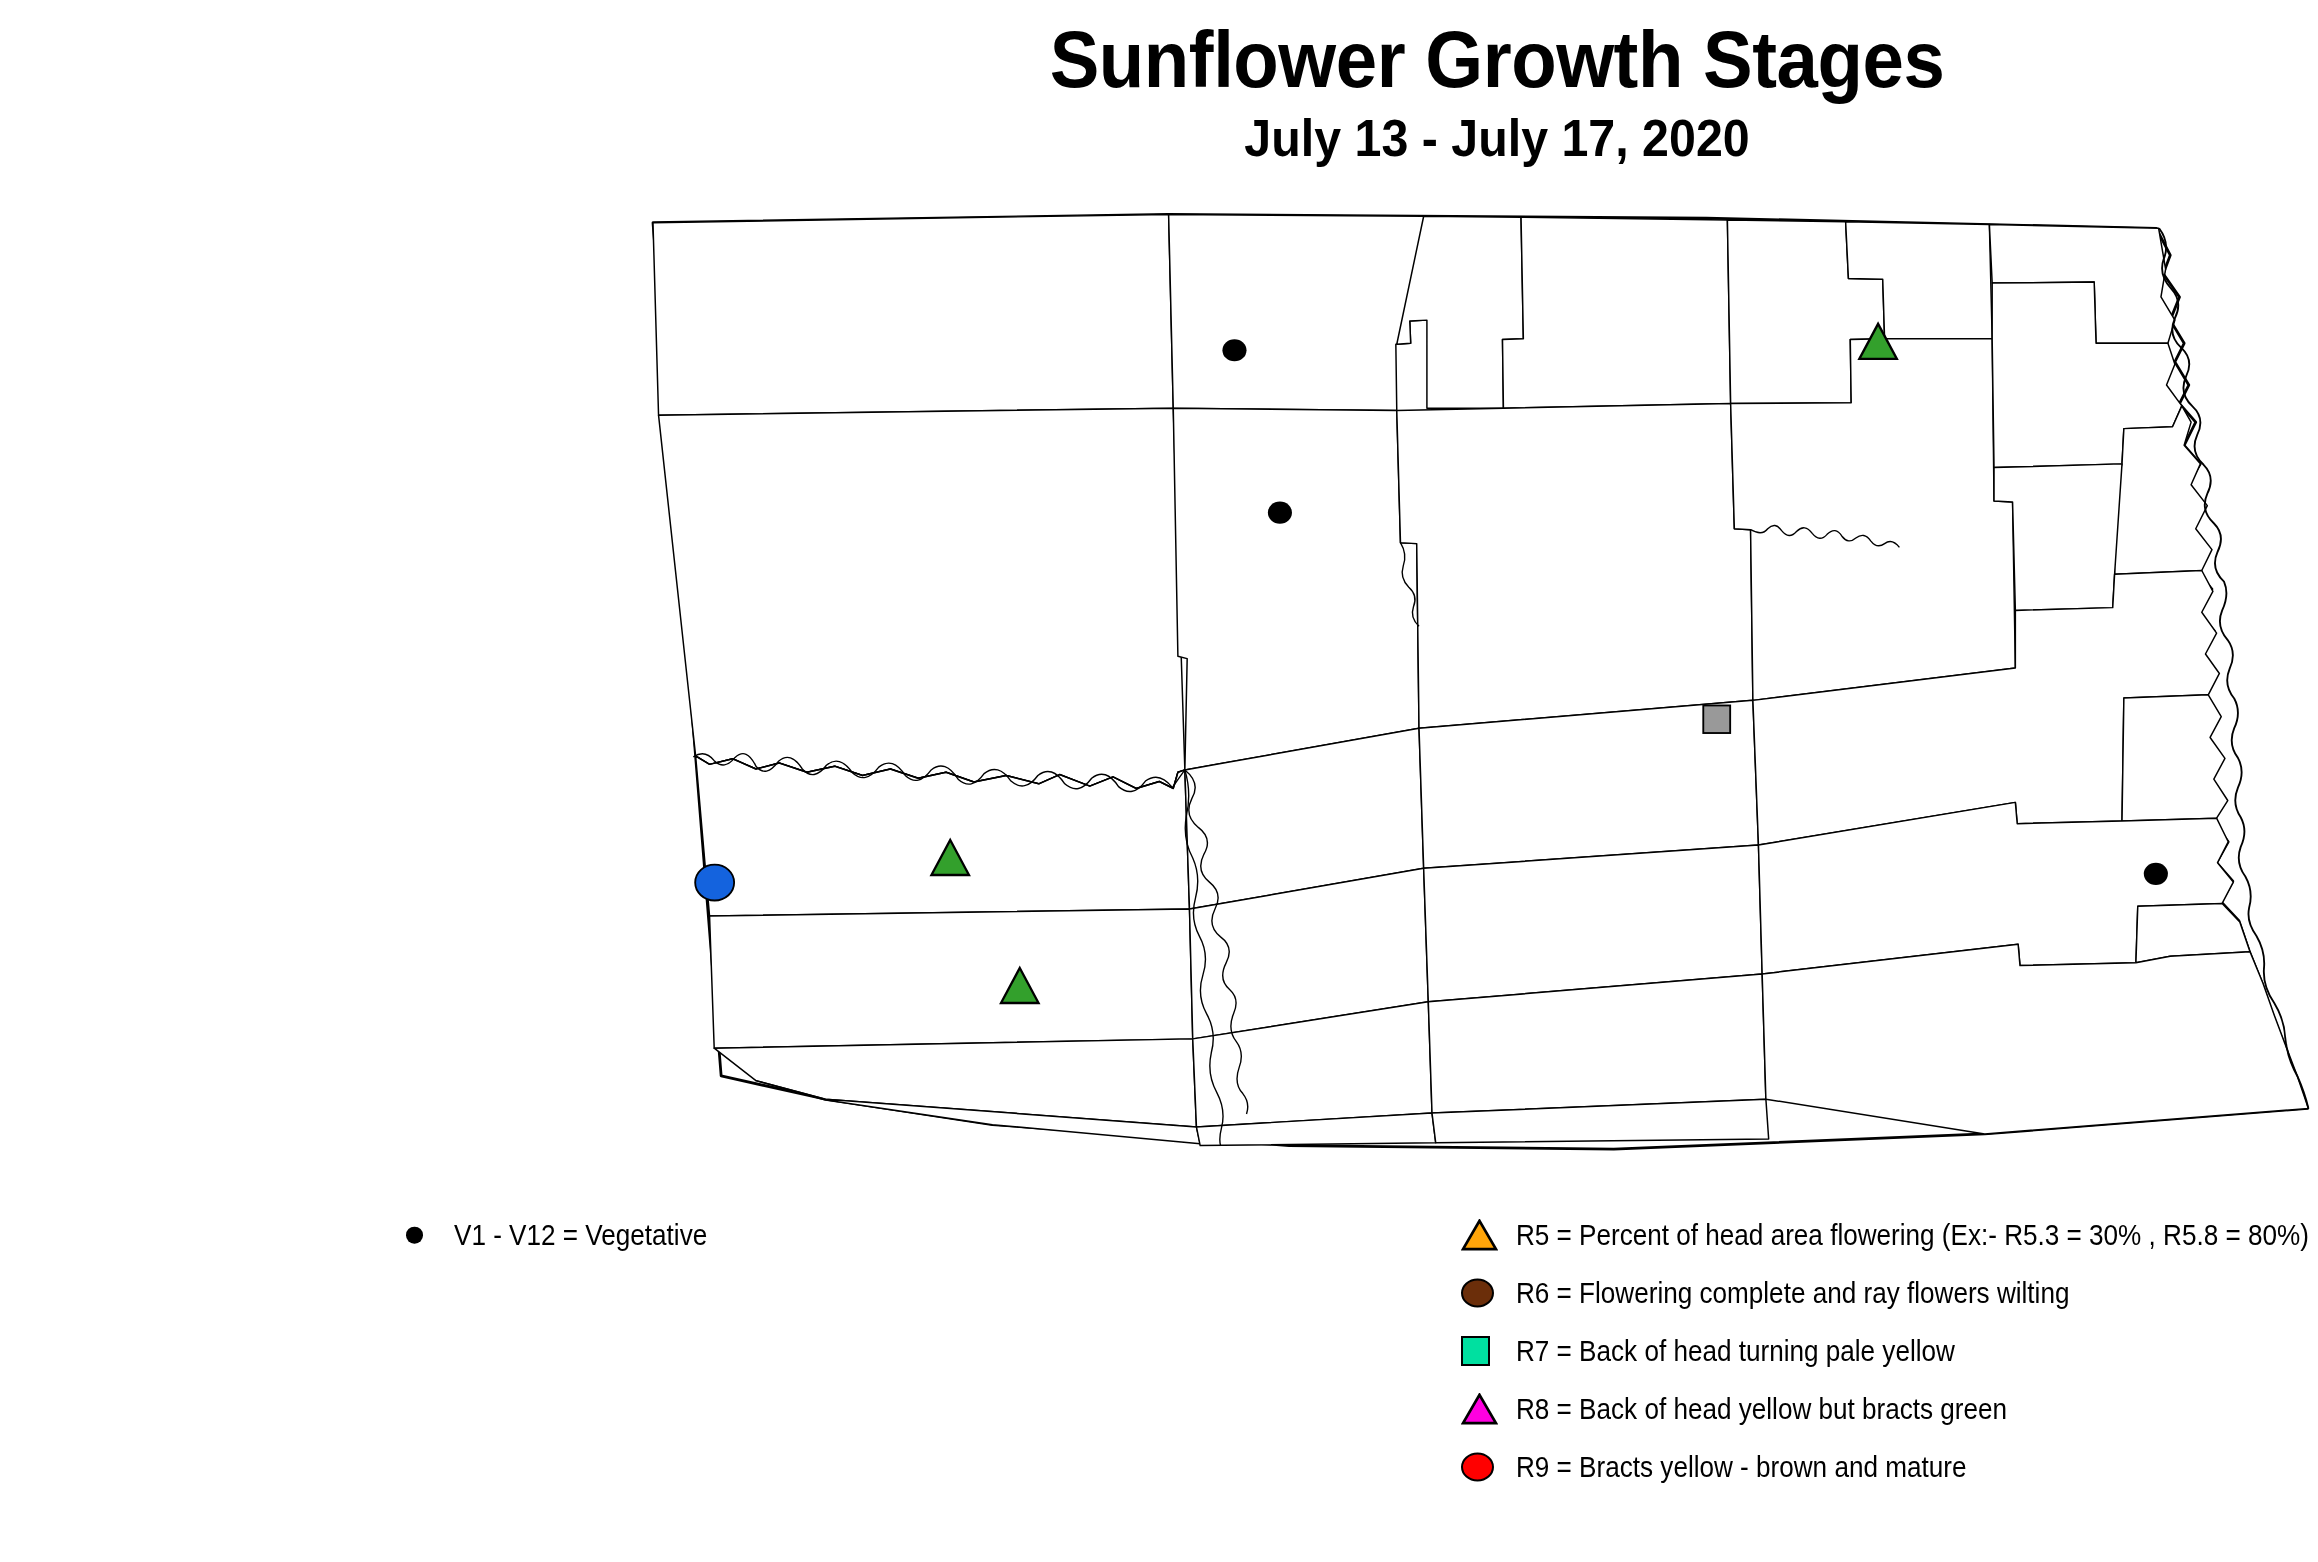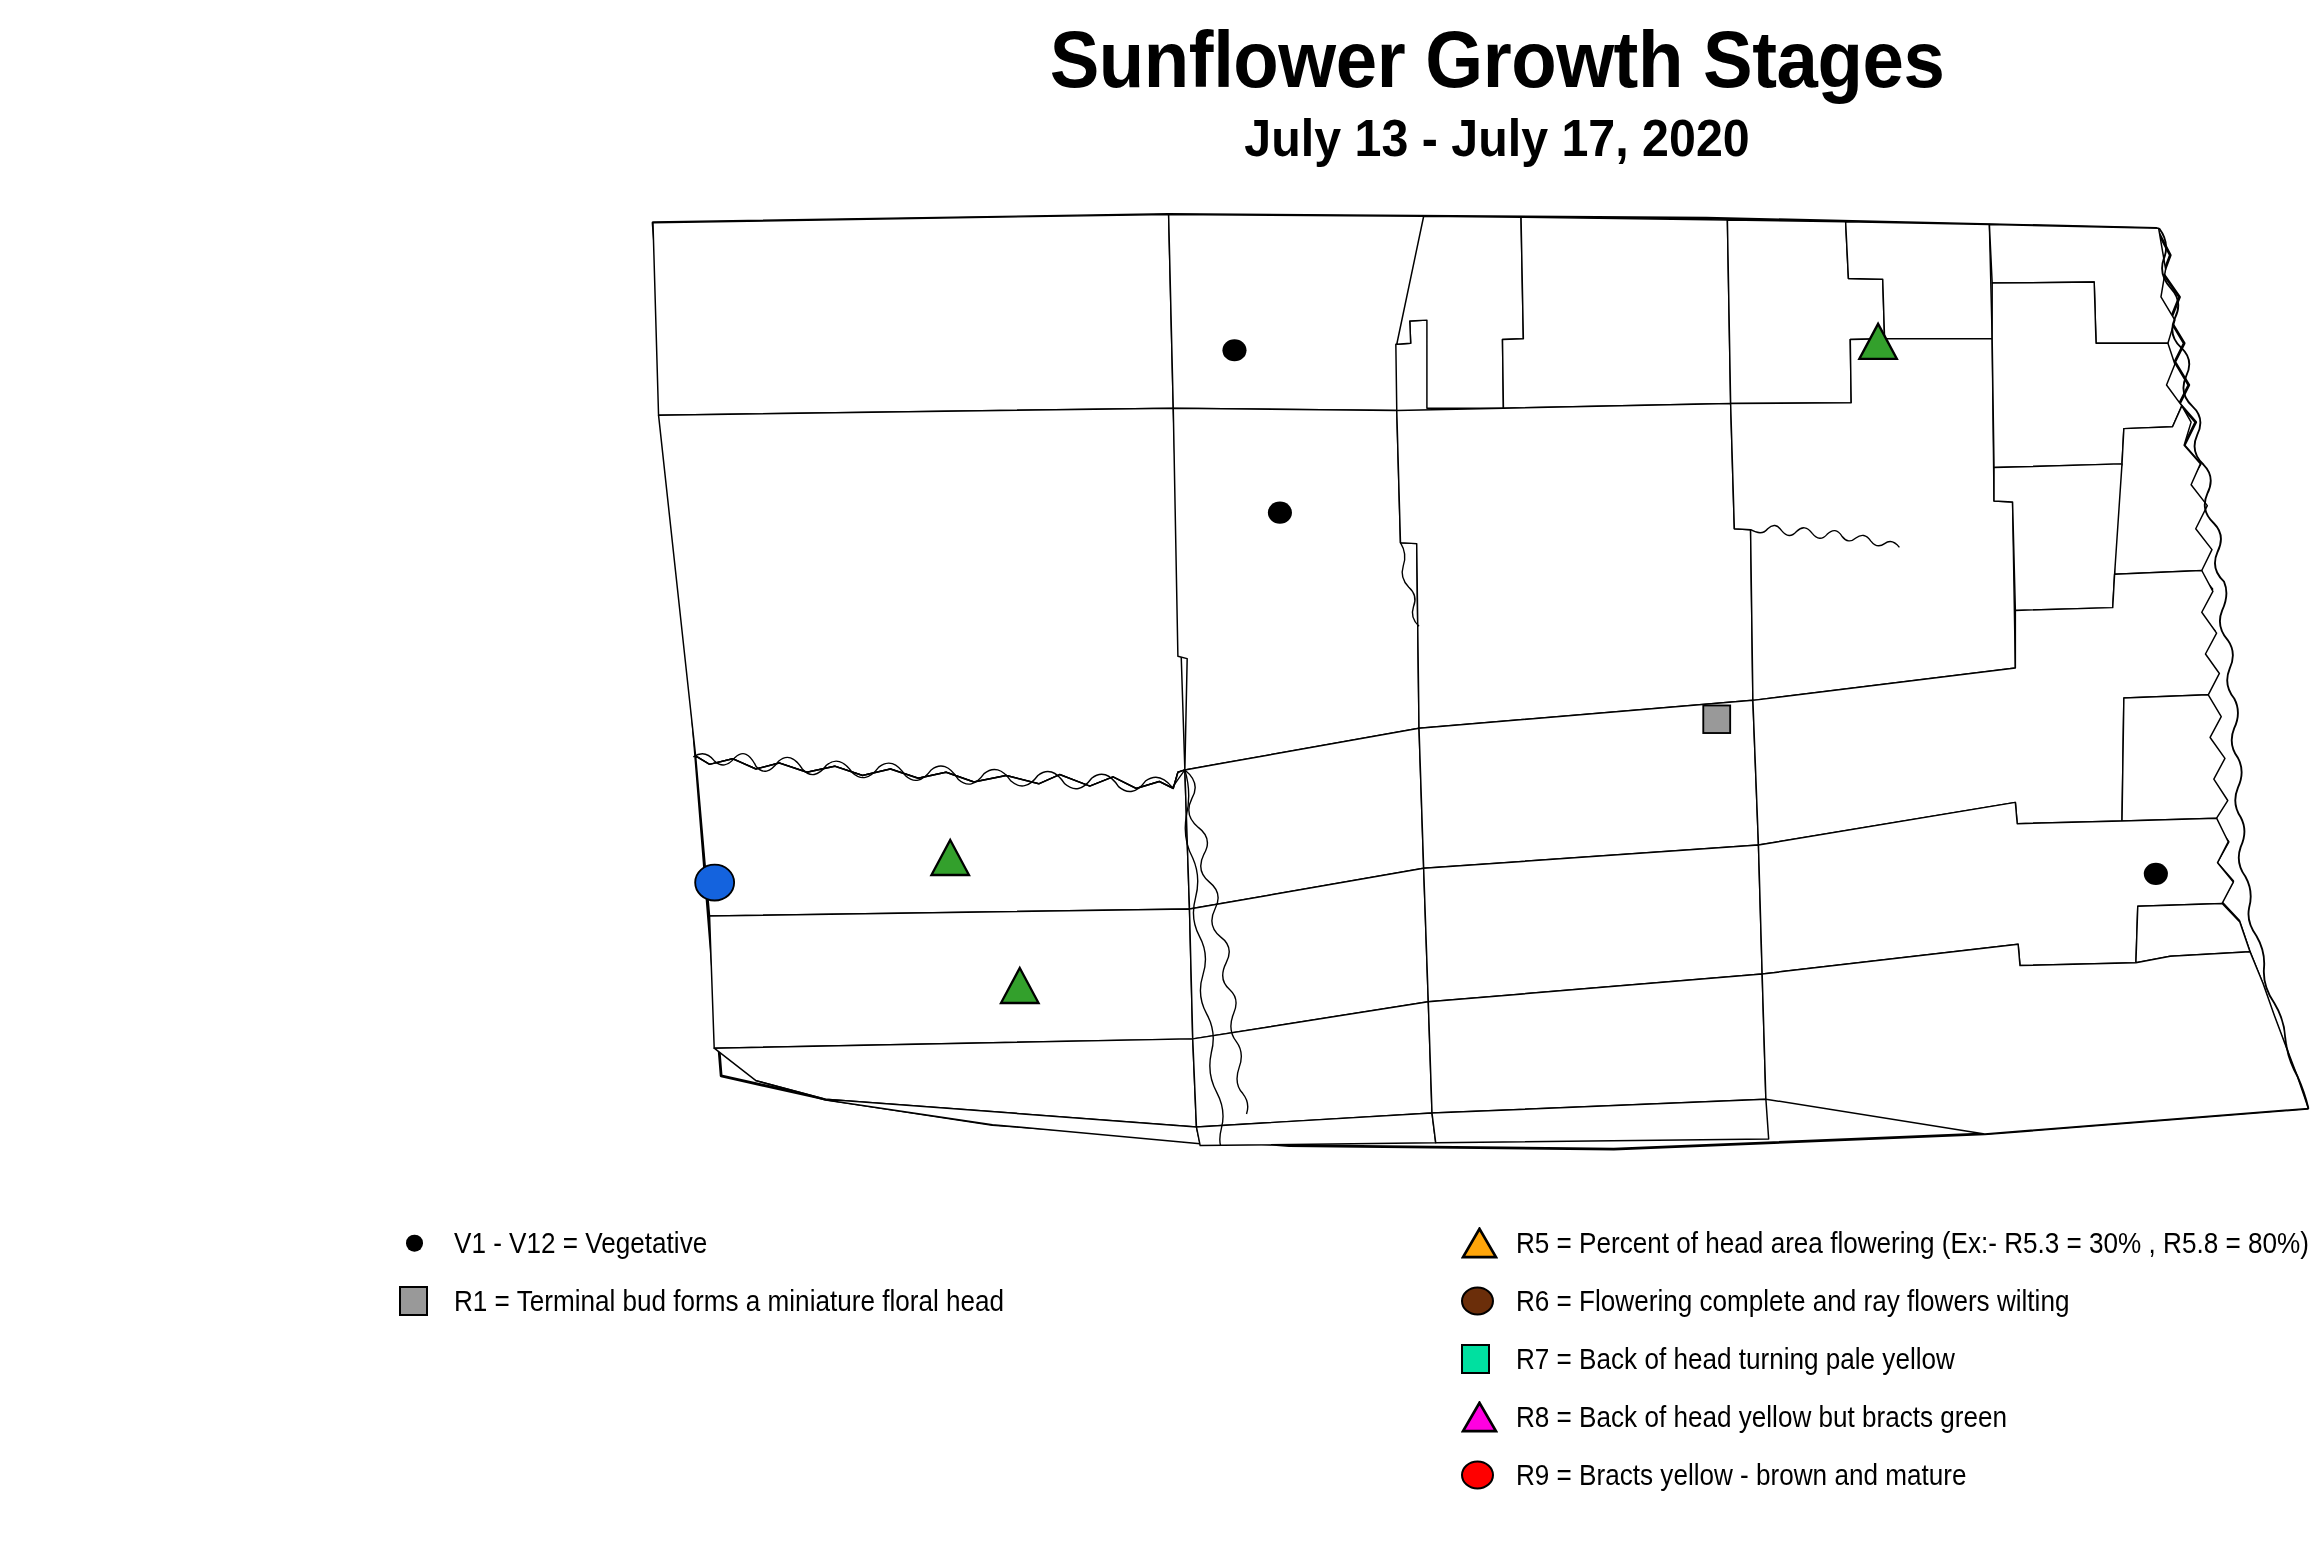--- a/index.html
+++ b/index.html
@@ -10,21 +10,21 @@
   #title{font-size:80px;font-weight:bold;color:#000;letter-spacing:-0.5px;line-height:1.02;
          font-family:"Liberation Sans","DejaVu Sans",sans-serif;
          transform:scaleX(.93);transform-origin:center;}
   #subtitle{font-size:52px;font-weight:bold;color:#000;margin-top:12px;line-height:1.02;
             transform:scaleX(.93);transform-origin:center;}
 
   #mapwrap{position:absolute;left:640px;top:204px;width:1776px;height:1002px;}
   #mapsvg{display:block;width:1776px;height:1002px;}
 
   #legend{position:absolute;left:399px;top:1206px;width:2411px;height:325px;}
-  .legcol{position:absolute;top:8px;}
+  .legcol{position:absolute;top:0;}
   #legleft{left:0px;width:1067px;}
   #legright{left:1062px;width:1298px;}
   .legrow{position:relative;height:58px;}
   .legsym{position:absolute;left:0px;top:50%;transform:translateY(-50%);
           width:35px;height:35px;}
   .legtxt{position:absolute;left:55px;top:50%;transform:translateY(-50%) scaleX(.90);
           transform-origin:left center;
           white-space:nowrap;font-size:29px;color:#000;line-height:1;}
 
   .sym-circ{border-radius:50%;box-sizing:border-box;}
@@ -155,24 +155,20 @@
       </g>
   </svg>
 </div>
 
 <div id="legend">
   <div class="legcol" id="legleft">
       <div class="legrow">
         <div class="legsym sym-circ" style="width: 16.7px; height: 16.7px; margin-left: 7.4px; background: rgb(0, 0, 0); border: none;"></div>
         <div class="legtxt">V1 - V12 = Vegetative</div>
       </div>
-      <div class="legrow">
-        <div class="legsym sym-sq" style="width: 29px; height: 30px; background: rgb(153, 153, 153); border: 2.3px solid rgb(0, 0, 0);"></div>
-        <div class="legtxt">R1 = Terminal bud forms a miniature floral head</div>
-      </div>
     </div>
   <div class="legcol" id="legright">
       <div class="legrow">
         <div class="legsym" style="width: 37px; height: 32px;"><svg width="37" height="32" viewBox="0 0 80 70">
             <polygon points="40,4 76,66 4,66" fill="#FFA50A" stroke="#000" stroke-width="6"></polygon>
           </svg></div>
         <div class="legtxt">R5 = Percent of head area flowering (Ex:- R5.3 = 30% , R5.8 = 80%)</div>
       </div>
       <div class="legrow">
         <div class="legsym sym-circ" style="width: 33px; height: 29px; margin-left: 0px; background: rgb(107, 46, 10); border: 2.3px solid rgb(0, 0, 0);"></div>

